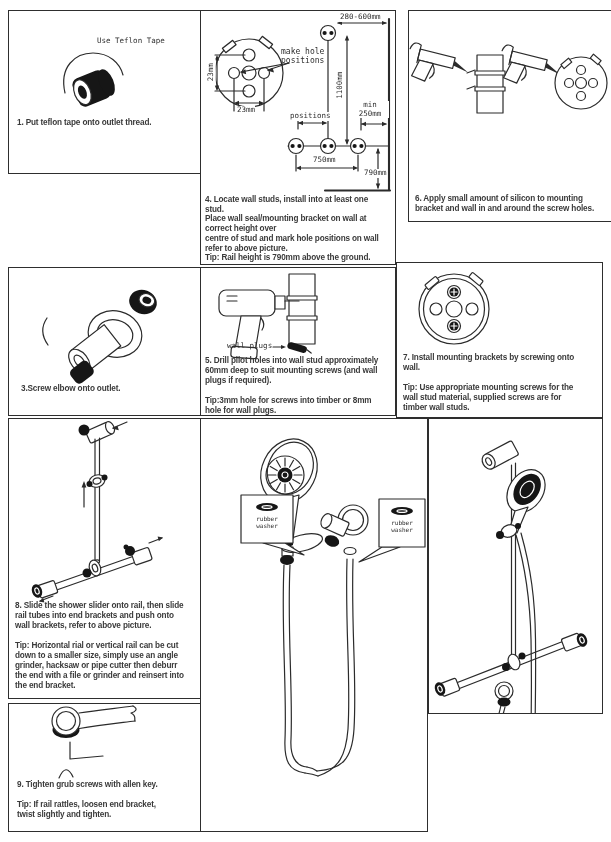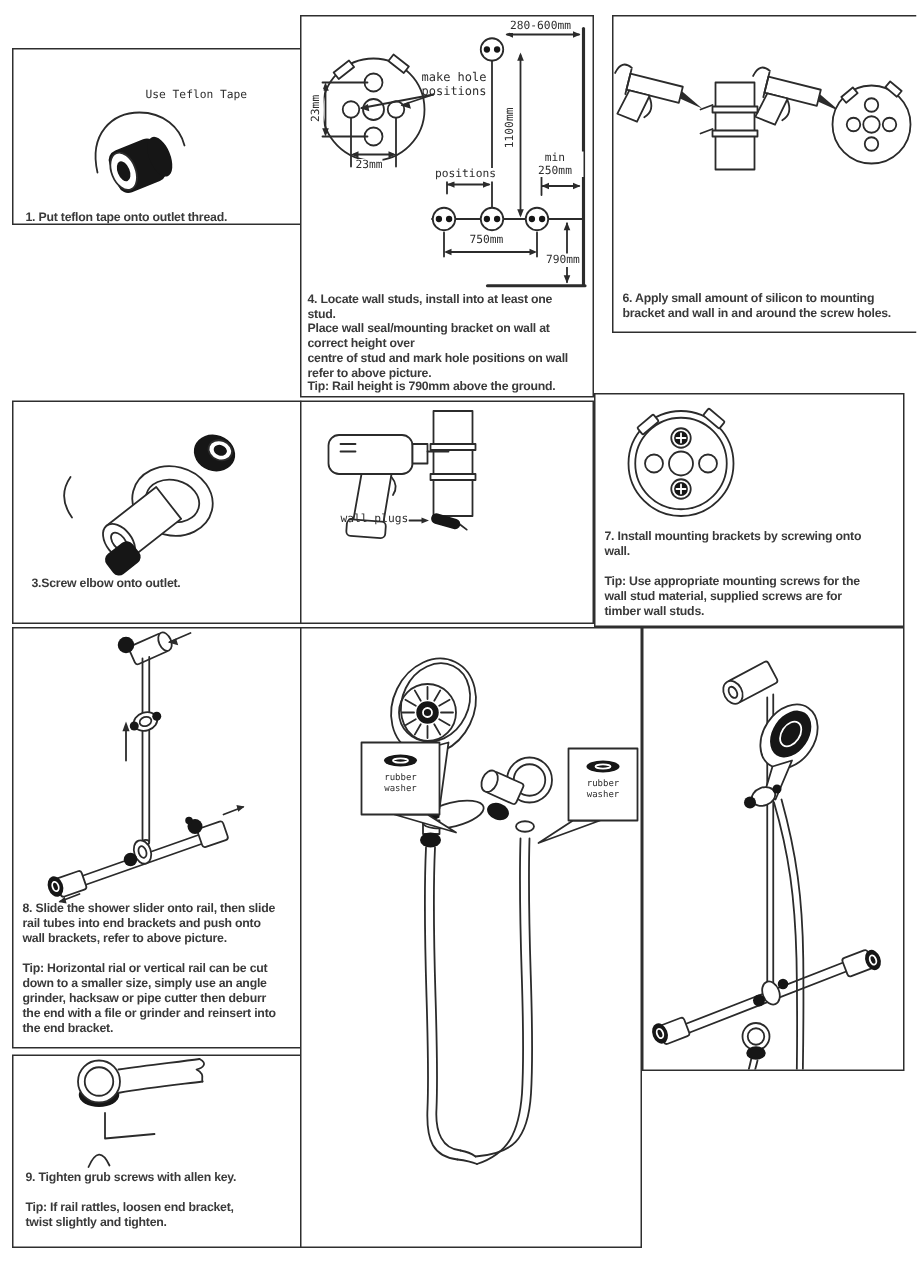--- a/index.html
+++ b/index.html
@@ -23,21 +23,21 @@
   svg .wl{stroke:#fff;}
   svg .pg{fill:#c6c6c6;stroke:none;}
   svg .pd{fill:#787878;stroke:none;}
   svg .thick{stroke-width:2.1;}
 </style>
 </head>
 <body>
 
 <div class="sheet">
 
-  <div class="panel" style="left:8px;top:10px;width:193px;height:118px;margin-top:22px;">
+  <div class="panel" style="left:8px;top:10px;width:193px;height:164px;">
     <svg class="ill" width="190" height="135" viewBox="0 0 190 135">
       <path d="M56 82 C50 56 66 42 84 42 C100 42 111 52 114 64"></path>
       <g transform="rotate(-22 84 78)">
         <rect class="bk" x="66" y="62" width="34" height="30" rx="7"></rect>
         <ellipse class="bk" cx="99" cy="77" rx="7" ry="14"></ellipse>
         <ellipse class="wf" cx="73" cy="77" rx="8" ry="13"></ellipse>
         <ellipse class="bk" cx="73" cy="77" rx="4" ry="7"></ellipse>
       </g>
     </svg>
     <span class="mono m75" style="left:88px;top:26px;">Use Teflon Tape</span>
@@ -178,20 +178,26 @@
       <path d="M60 50 q5 6 1 12"></path>
       <path d="M26 28 h10 M26 33 h10" stroke-width="1"></path>
       <path d="M72 79 H82"></path>
         <polygon class="ar" points="85,79 80,77 80,81"></polygon>
       <g transform="rotate(16 96 80)">
         <rect class="bk" x="86" y="76" width="20" height="7" rx="3.5"></rect>
         <path d="M106 79 l5 2" stroke-width="2"></path>
       </g>
     </svg>
     <span class="mono m75" style="left:26px;top:74px;">wall plugs</span>
+    <span class="cap" style="left:4px;top:88px;">5. Drill pilot holes into wall stud approximately
+60mm deep to suit mounting screws (and wall
+plugs if required).
+
+Tip:3mm hole for screws into timber or 8mm
+hole for wall plugs.</span>
   </div>
 
   <div class="panel" style="left:396px;top:10px;width:207px;height:212px;margin-left:12px;">
     <svg class="ill" width="204" height="209" viewBox="0 0 204 209">
       <defs>
         <pattern id="sp6" width="6" height="6" patternUnits="userSpaceOnUse">
           <rect class="pg" width="6" height="6"></rect>
           <circle class="pd" cx="1.5" cy="2" r="1"></circle>
           <circle class="pd" cx="4.5" cy="4.5" r="0.8"></circle>
           <circle class="pd" cx="3.2" cy="0.8" r="0.7"></circle>

